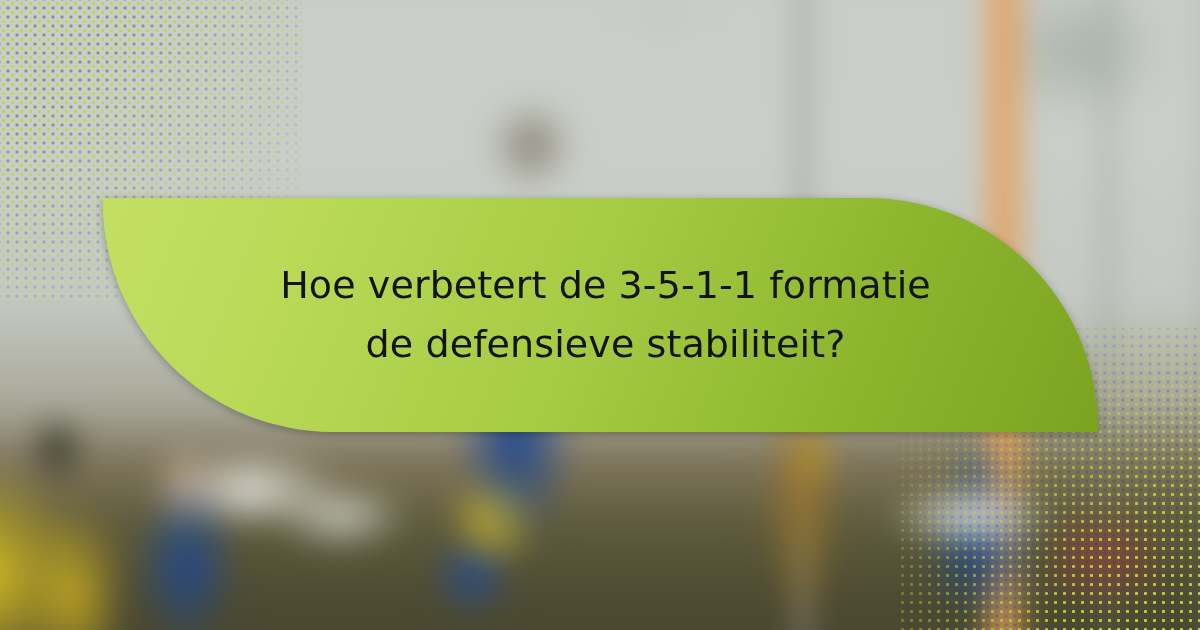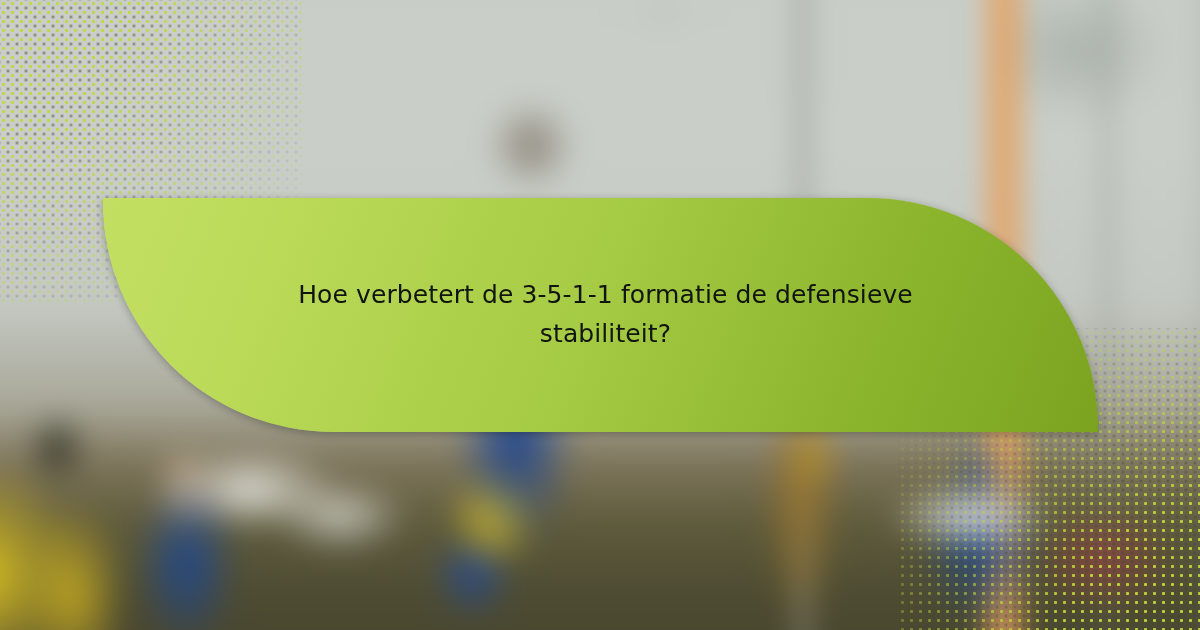--- a/index.html
+++ b/index.html
@@ -109,21 +109,21 @@
     background: linear-gradient(112deg, #c3df63 0%, #bada58 18%, #a6cb44 48%, #8eb72f 74%, #7ba320 100%);
     box-shadow: 0 2px 9px rgba(0,0,0,.28);
     display:flex;
     align-items:center;
     justify-content:center;
     padding: 0 120px 0 130px;
   }
 
   .headline {
     color:#111410;
-    font-size:25px;
+    font-size:38px;
     line-height:1.55;
     font-weight:400;
     text-align:center;
     letter-spacing:.1px;
     max-width:700px;
   }
 </style>
 </head>
 <body>
 

